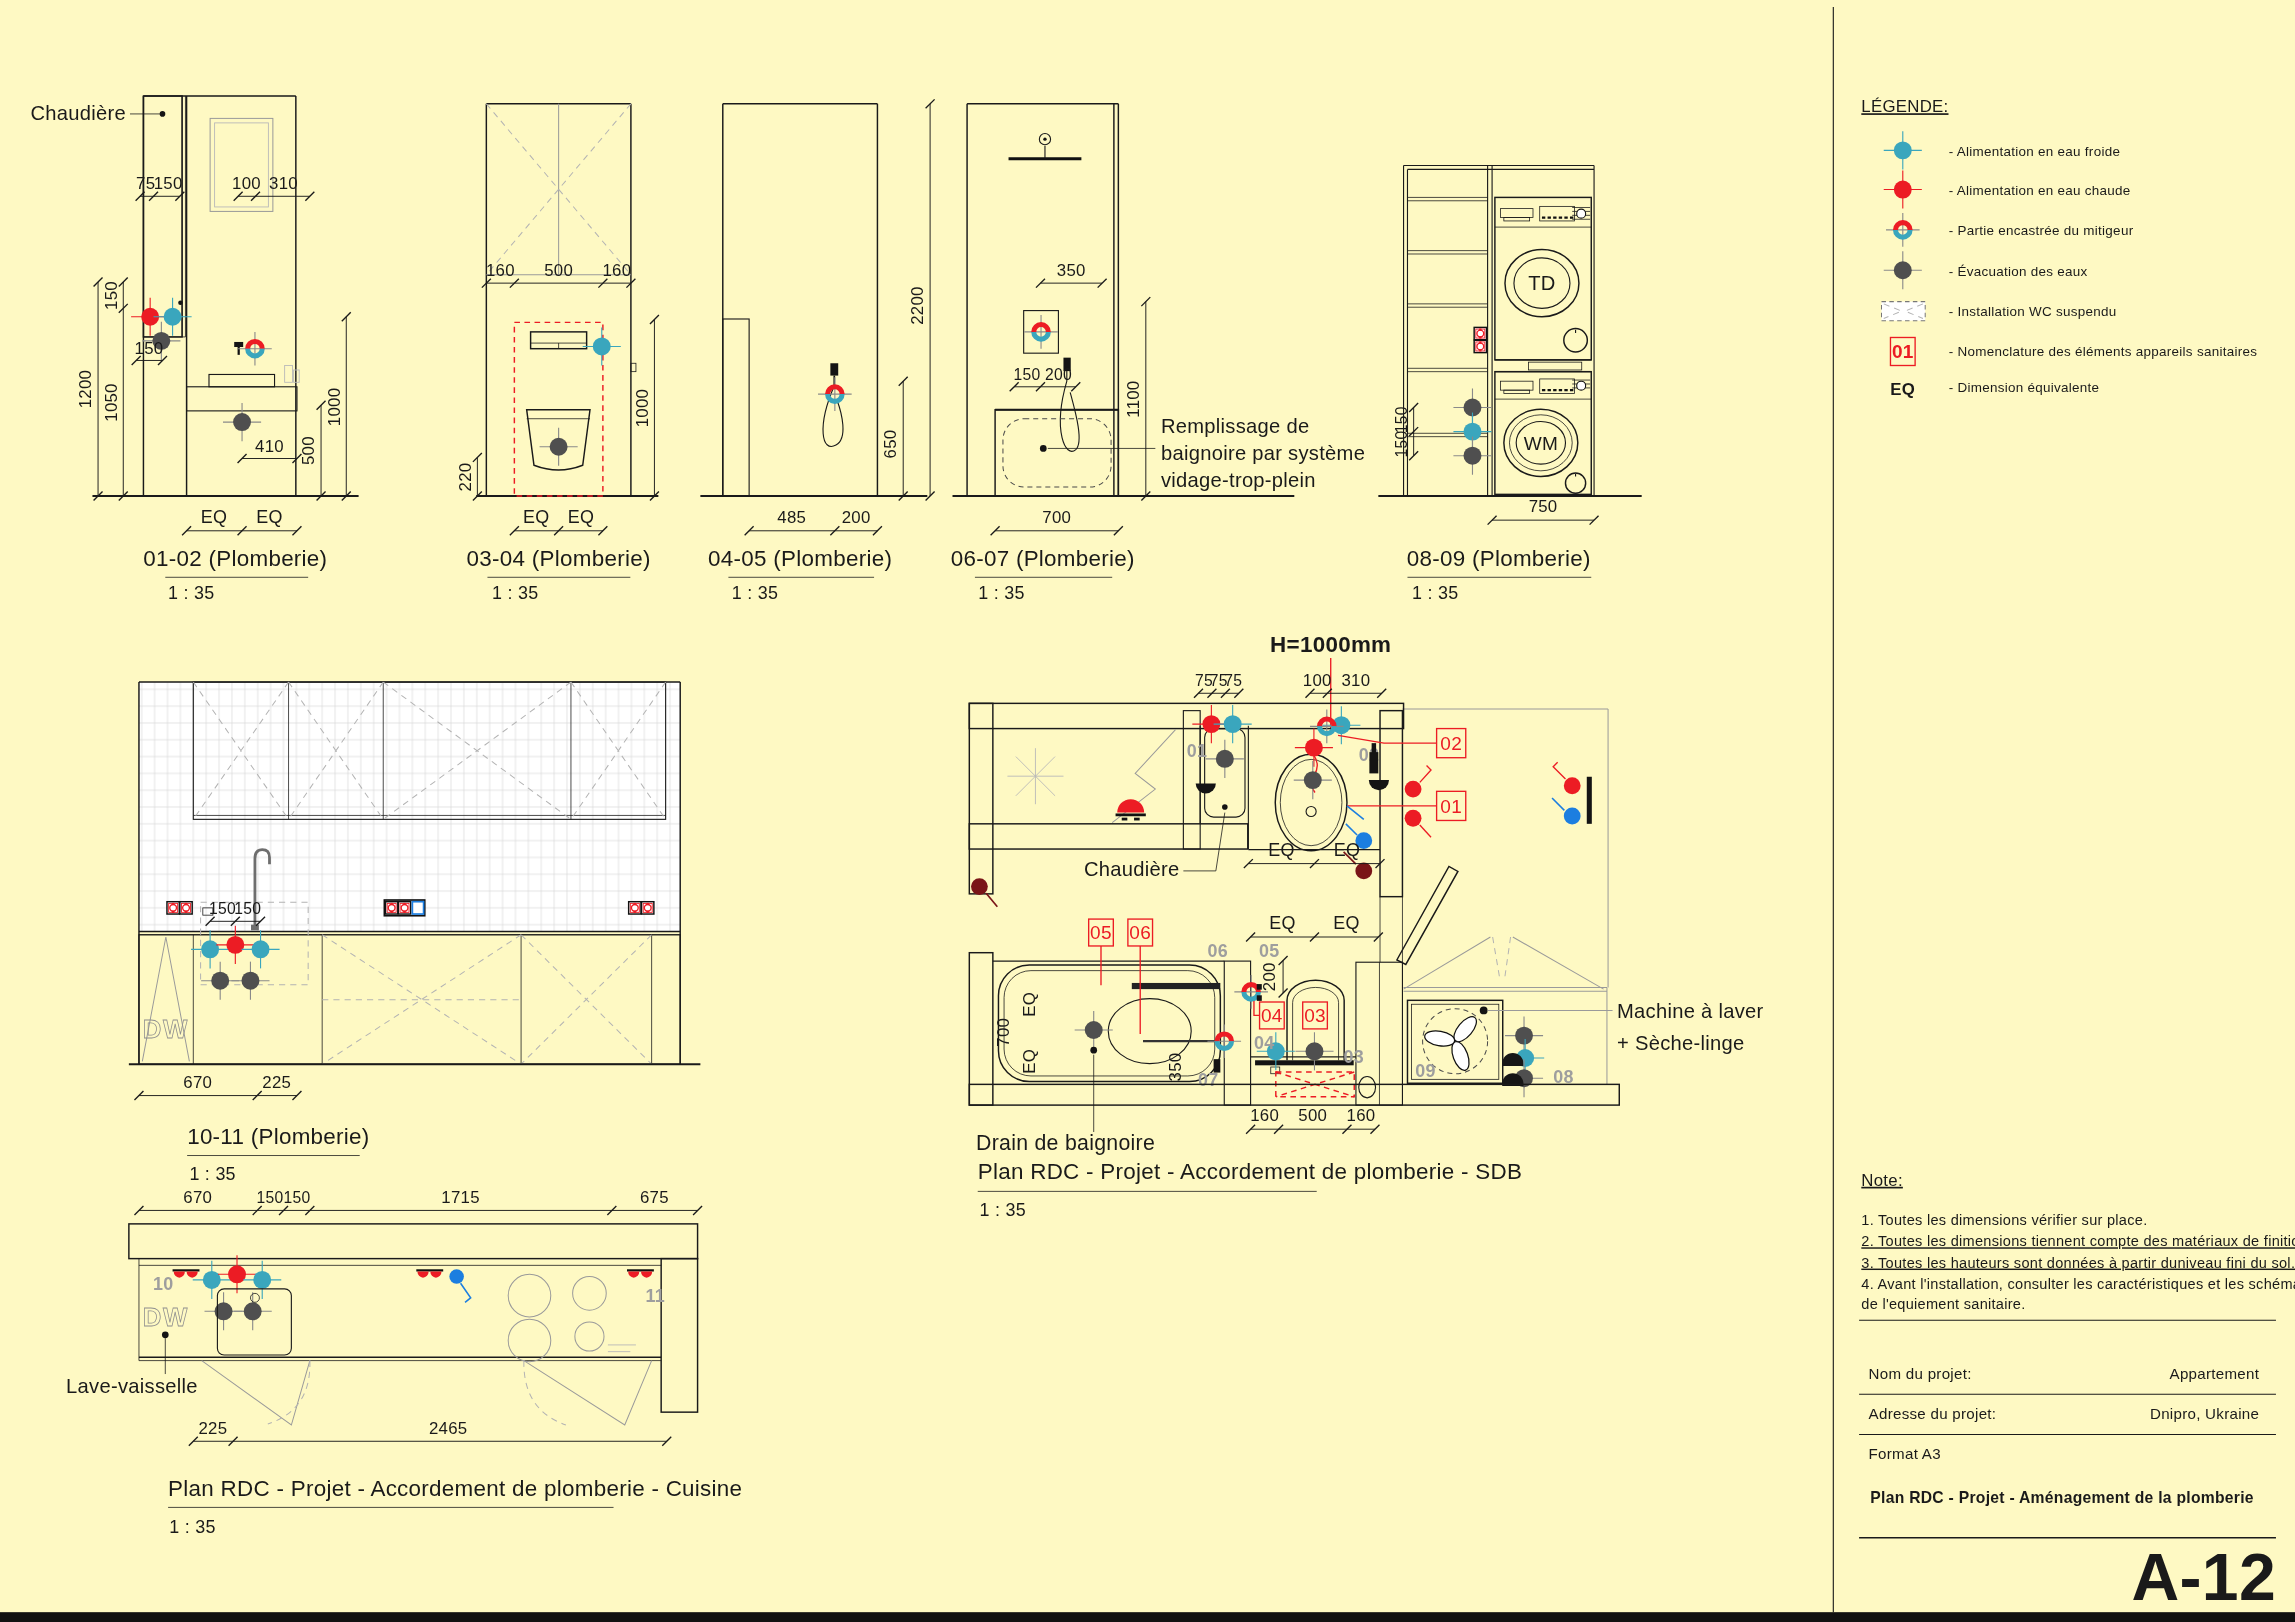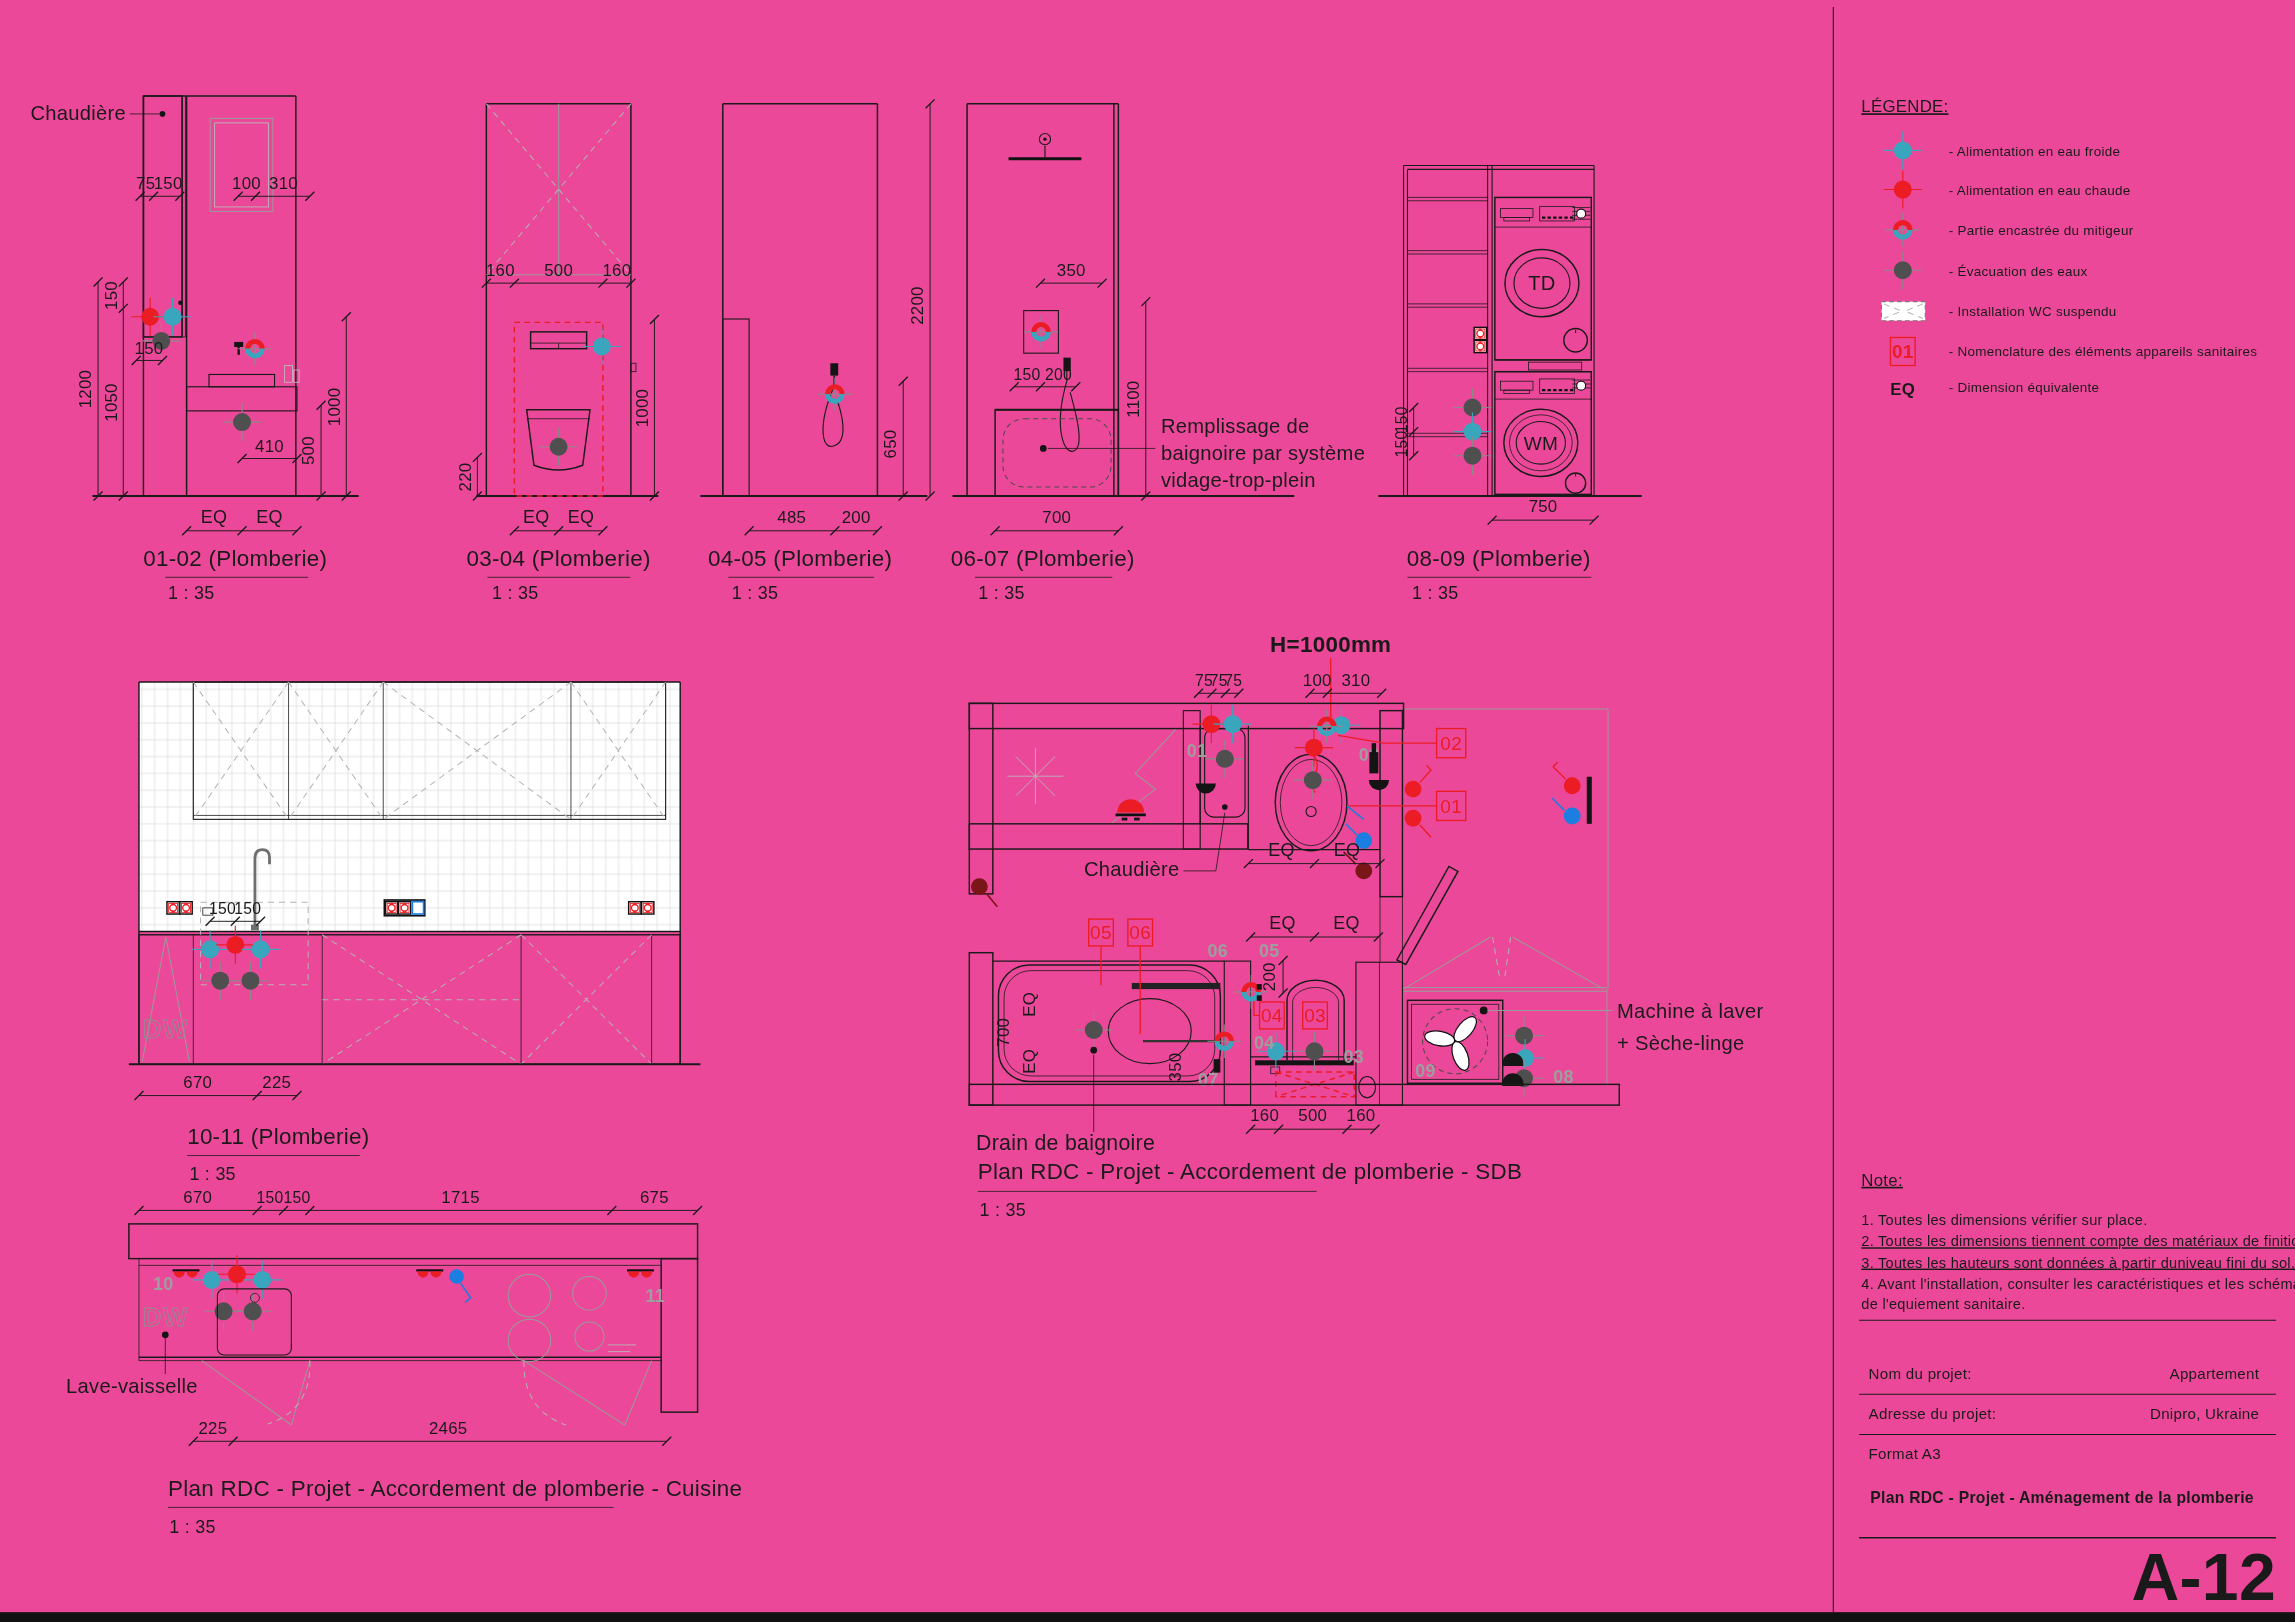--- a/index.html
+++ b/index.html
@@ -1,16 +1,16 @@
 <!DOCTYPE html>
 <html style="--cold: #3aa6bd; --hot: #ec1c24; --drain: #4f4f4f; --vdark: #7a1518; --vblue: #1c7ee0;font-size:9px"><head>
 <meta charset="utf-8">
 <style>
   html,body{margin:0;padding:0;background:#ffffff;}
-  #sheet{position:relative;width:2295px;height:1623px;background:#ec4899;overflow:hidden;}
+  #sheet{position:relative;width:2295px;height:1623px;background:#fef9c3;overflow:hidden;}
   svg{position:absolute;left:0;top:0;}
   text{font-family:"Liberation Sans",sans-serif;fill:#1a1a1a;letter-spacing:.5px;}
   .t24{font-size:24px}.t26{font-size:26px}.t27{font-size:27px}.t28{font-size:28px}
   .t30{font-size:30px}.t32{font-size:32px}.t34{font-size:34px}.t36{font-size:36px}
   .t38{font-size:38px}.t40{font-size:40px}
   .bold{font-weight:bold}
   .tagr{fill:var(--hot);font-size:34px}
   .tagg{fill:#9e9e9e;font-size:32px;font-weight:bold}
   .big{font-size:118px;font-weight:bold}
   .und{text-decoration:underline}

